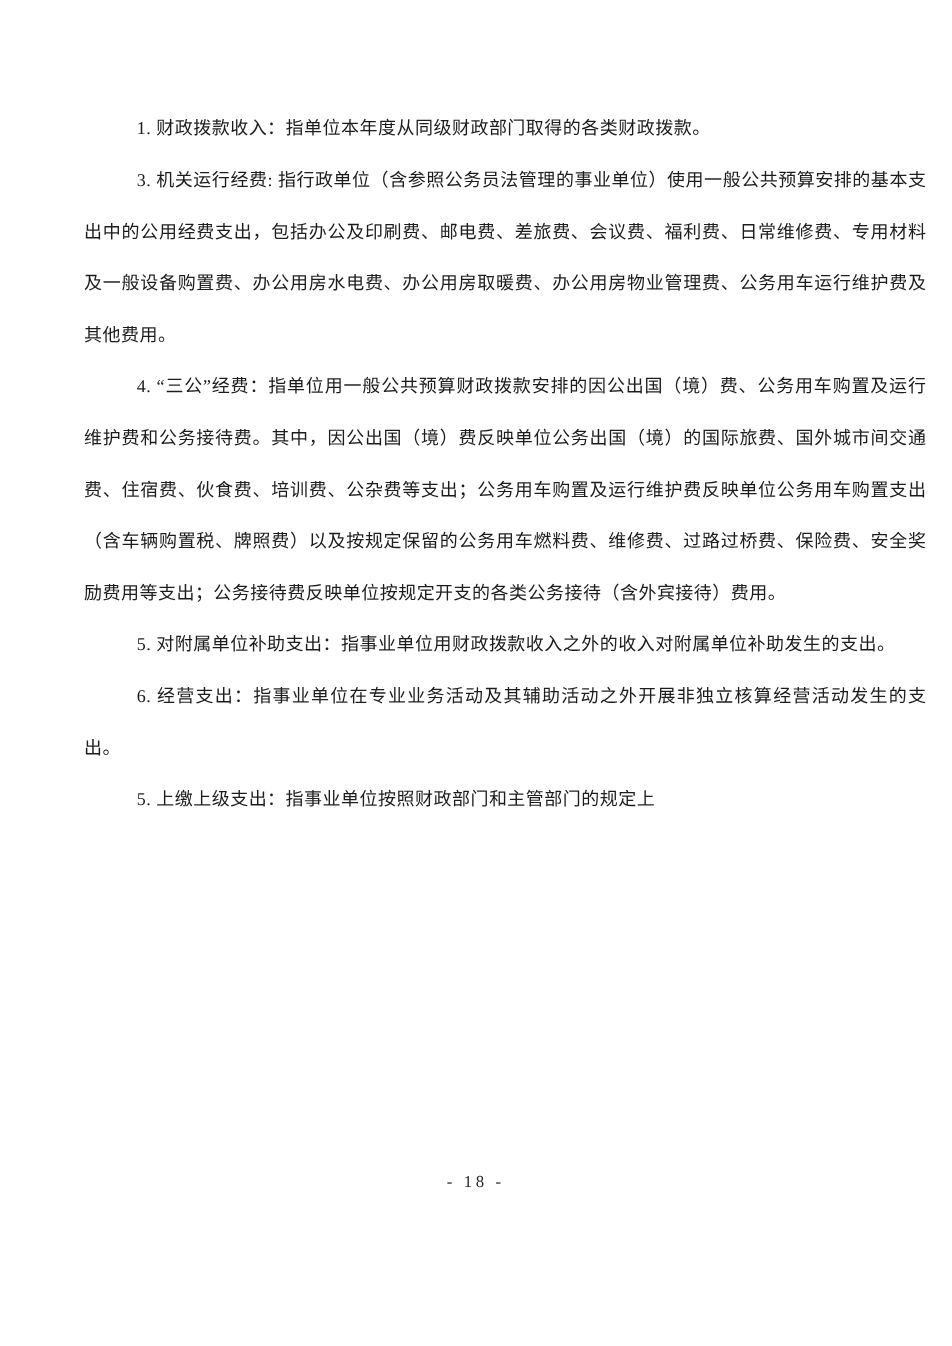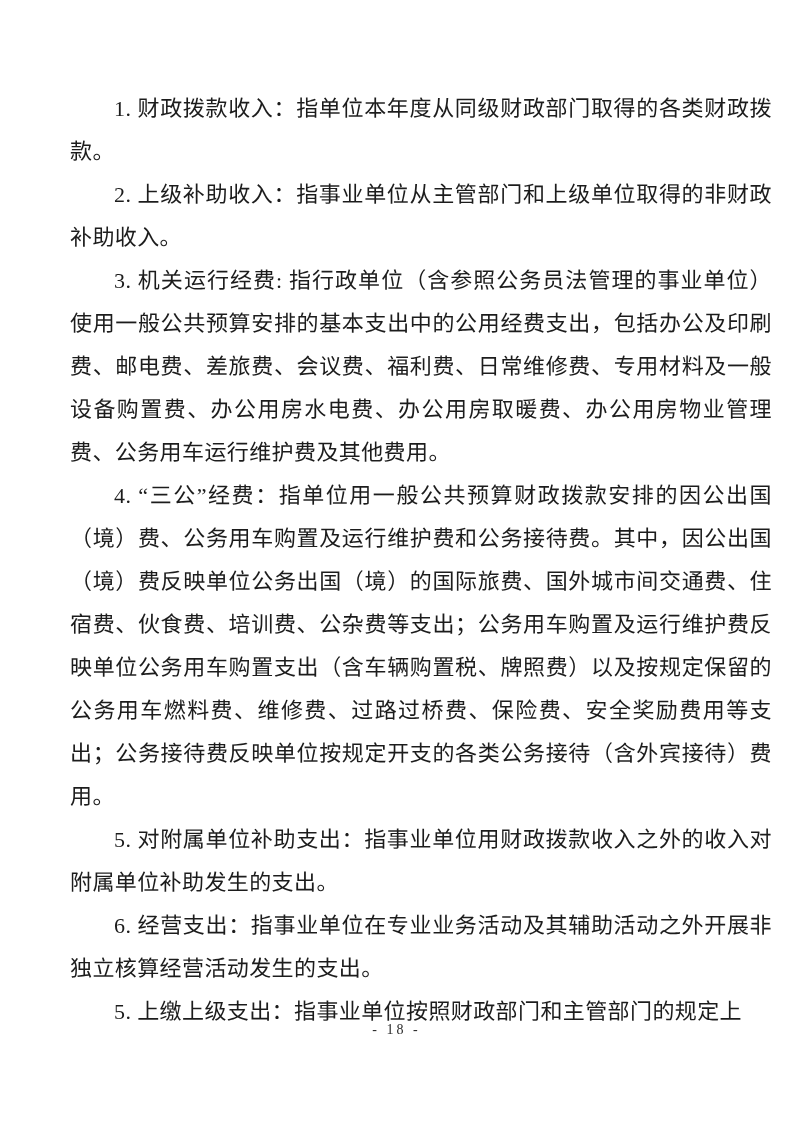--- a/index.html
+++ b/index.html
@@ -16,50 +16,49 @@
     font-family: "Liberation Serif", "DejaVu Serif", serif;
   }
   .content {
     position: absolute;
     left: 70px;
     top: 87px;
     width: 702px;
   }
   .para {
     margin: 0;
-    font-size: 22px;
+    font-size: 15px;
     line-height: 43px;
     color: #1c1c1c;
     text-align: justify;
     text-justify: inter-ideograph;
     text-indent: 44px;
     letter-spacing: 0.4px;
     word-break: break-all;
   }
   .page-footer {
     position: absolute;
-    top: 1020px;
+    top: 976px;
     left: 0;
     width: 100%;
     text-align: center;
   }
   .page-number {
     font-size: 14px;
     color: #2a2a2a;
     letter-spacing: 3px;
     font-family: "Liberation Serif", "DejaVu Serif", serif;
   }
 </style>
 </head>
 <body>
 
 <div class="page">
   <div class="content">
     <p class="para">1. 财政拨款收入：指单位本年度从同级财政部门取得的各类财政拨款。</p>
-    <p class="para">2. 上级补助收入：指事业单位从主管部门和上级单位取得的非财政补助收入。</p>
     <p class="para">3. 机关运行经费: 指行政单位（含参照公务员法管理的事业单位）使用一般公共预算安排的基本支出中的公用经费支出，包括办公及印刷费、邮电费、差旅费、会议费、福利费、日常维修费、专用材料及一般设备购置费、办公用房水电费、办公用房取暖费、办公用房物业管理费、公务用车运行维护费及其他费用。</p>
     <p class="para">4. “三公”经费：指单位用一般公共预算财政拨款安排的因公出国（境）费、公务用车购置及运行维护费和公务接待费。其中，因公出国（境）费反映单位公务出国（境）的国际旅费、国外城市间交通费、住宿费、伙食费、培训费、公杂费等支出；公务用车购置及运行维护费反映单位公务用车购置支出（含车辆购置税、牌照费）以及按规定保留的公务用车燃料费、维修费、过路过桥费、保险费、安全奖励费用等支出；公务接待费反映单位按规定开支的各类公务接待（含外宾接待）费用。</p>
     <p class="para">5. 对附属单位补助支出：指事业单位用财政拨款收入之外的收入对附属单位补助发生的支出。</p>
     <p class="para">6. 经营支出：指事业单位在专业业务活动及其辅助活动之外开展非独立核算经营活动发生的支出。</p>
     <p class="para">5. 上缴上级支出：指事业单位按照财政部门和主管部门的规定上</p>
   </div>
   <div class="page-footer">
     <span class="page-number">- 18 -</span>
   </div>
 </div>

